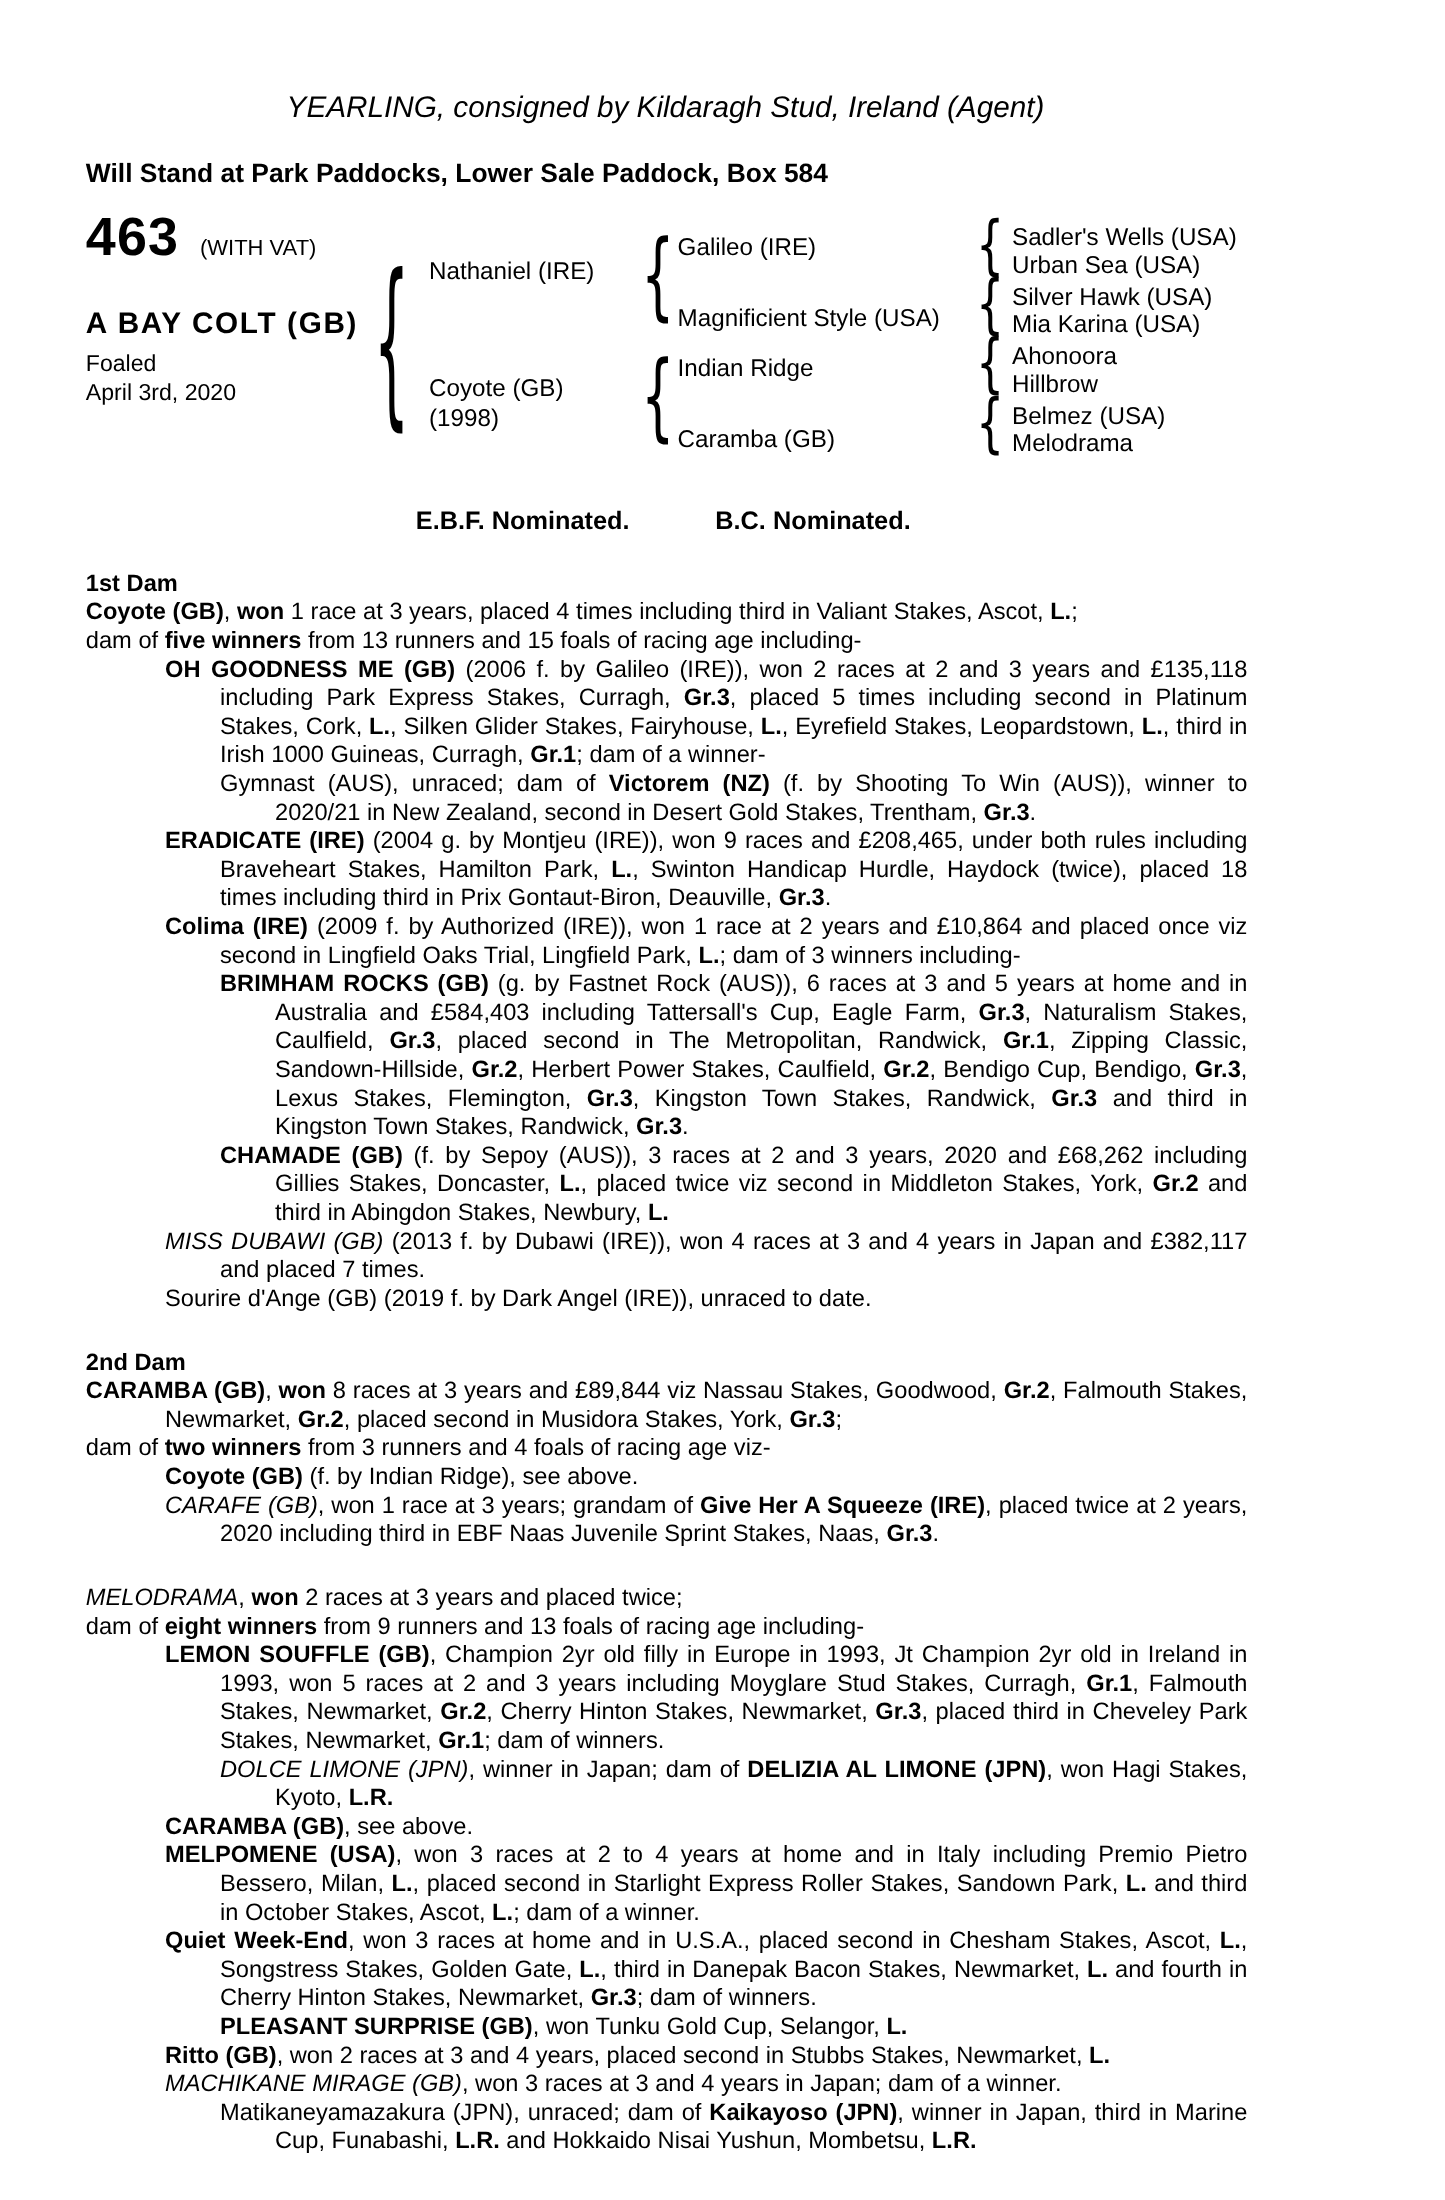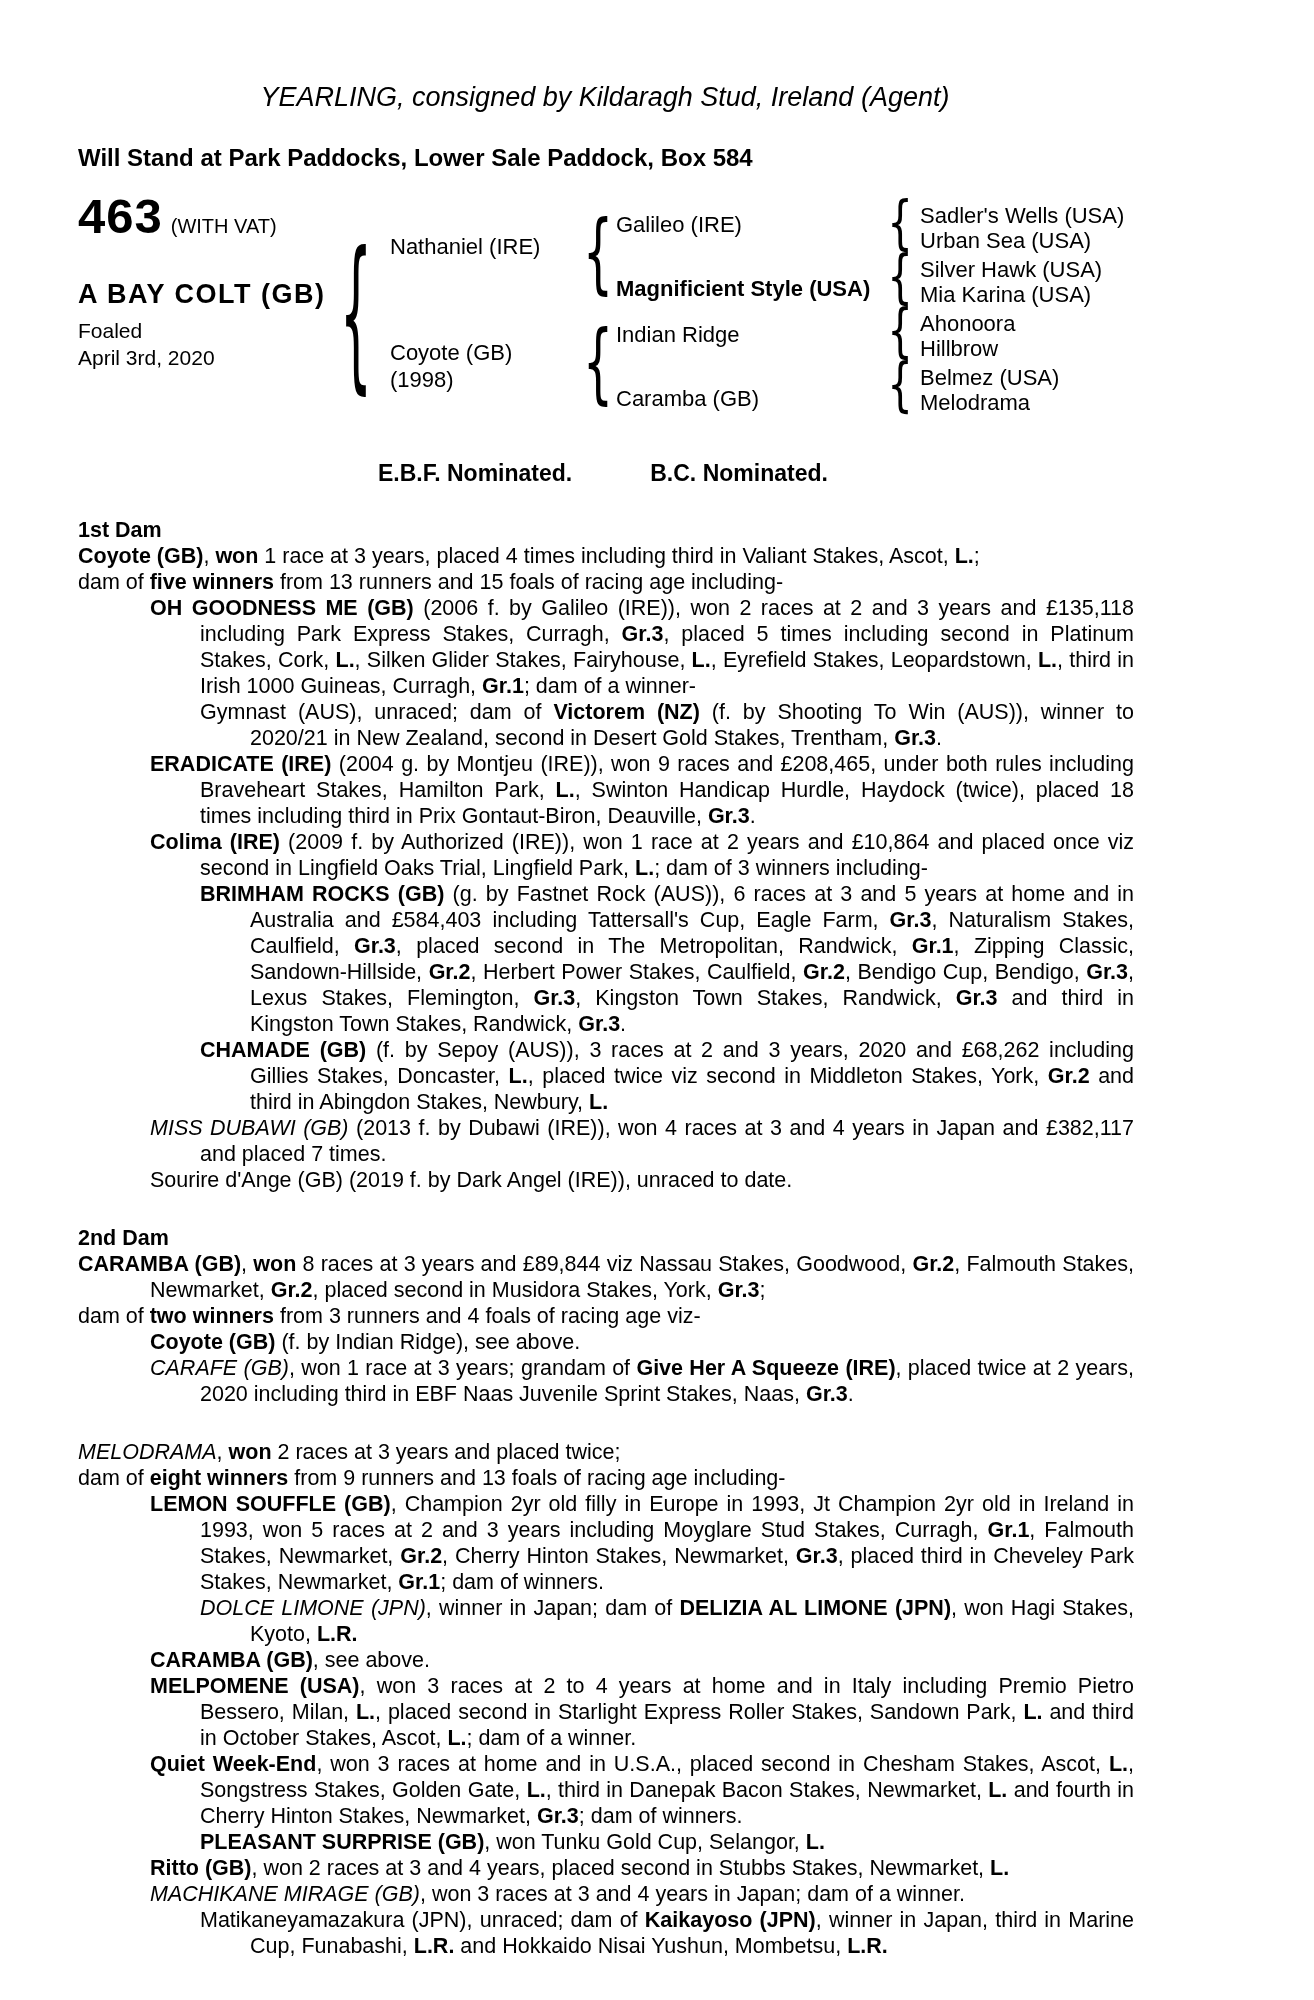--- a/index.html
+++ b/index.html
@@ -5,38 +5,38 @@
   html,body{margin:0;padding:0;background:#ffffff;}
   body{width:1314px;min-height:2000px;font-family:"Liberation Sans",sans-serif;color:#000;-webkit-font-smoothing:antialiased;}
   .page{width:1210px;min-height:2000px;background:#fff;position:relative;overflow:hidden;}
 
   .title{margin-top:82px;text-align:center;font-style:italic;font-size:27px;line-height:30px;}
   .stand{margin:32px 76px 0 78px;font-weight:bold;font-size:24px;line-height:28px;}
 
   .pedigree{position:relative;height:258px;margin:24px 76px 0 78px;font-size:22px;line-height:25px;}
   .pedigree .abs{position:absolute;white-space:nowrap;}
   .lot-number{font-size:49px;font-weight:bold;letter-spacing:1px;}
-  .lot-vat{font-size:20px;margin-left:8px;}
+  .lot-vat{font-size:20px;margin-left:19px;}
   .colt-name{font-size:27px;font-weight:bold;letter-spacing:1.5px;}
   .foal{font-size:21px;}
 
   .brace{position:absolute;font-family:"DejaVu Sans",sans-serif;font-size:60px;font-weight:400;transform-origin:center;}
   .brace-main{left:278px;top:118px;transform:translate(-50%,-50%) scale(0.85,2.75);}
   .brace-g1{left:520px;top:56px;transform:translate(-50%,-50%) scale(0.8,1.45);}
   .brace-g2{left:520px;top:166px;transform:translate(-50%,-50%) scale(0.8,1.45);}
   .brace-gg{font-size:56px;}
   .brace-gg0{left:822px;top:27px;transform:translate(-50%,-50%) scale(0.72,1.05);}
   .brace-gg1{left:822px;top:81px;transform:translate(-50%,-50%) scale(0.72,1.05);}
   .brace-gg2{left:822px;top:135px;transform:translate(-50%,-50%) scale(0.72,1.05);}
   .brace-gg3{left:822px;top:189px;transform:translate(-50%,-50%) scale(0.72,1.05);}
 
   .sire-pos{left:312px;top:38px;}
   .dam-pos{left:312px;top:144px;}
   .damyear-pos{left:312px;top:171px;}
-  .g0{left:538px;top:16px;} .g1{left:538px;top:80px;font-weight:bold;}
+  .g0{left:538px;top:16px;} .g1{left:538px;top:80px;}
   .g2{left:538px;top:126px;} .g3{left:538px;top:190px;}
   .gg0{left:842px;top:7px;}  .gg1{left:842px;top:32px;}
   .gg2{left:842px;top:61px;} .gg3{left:842px;top:86px;}
   .gg4{left:842px;top:115px;}.gg5{left:842px;top:140px;}
   .gg6{left:842px;top:169px;}.gg7{left:842px;top:194px;}
 
   .nominations{margin:6px 76px 0 378px;display:flex;gap:78px;font-weight:bold;font-size:23px;line-height:27px;}
 
   .sections{margin:30px 76px 0 78px;font-size:21.5px;line-height:26px;}
   .section{margin-top:32px;}

